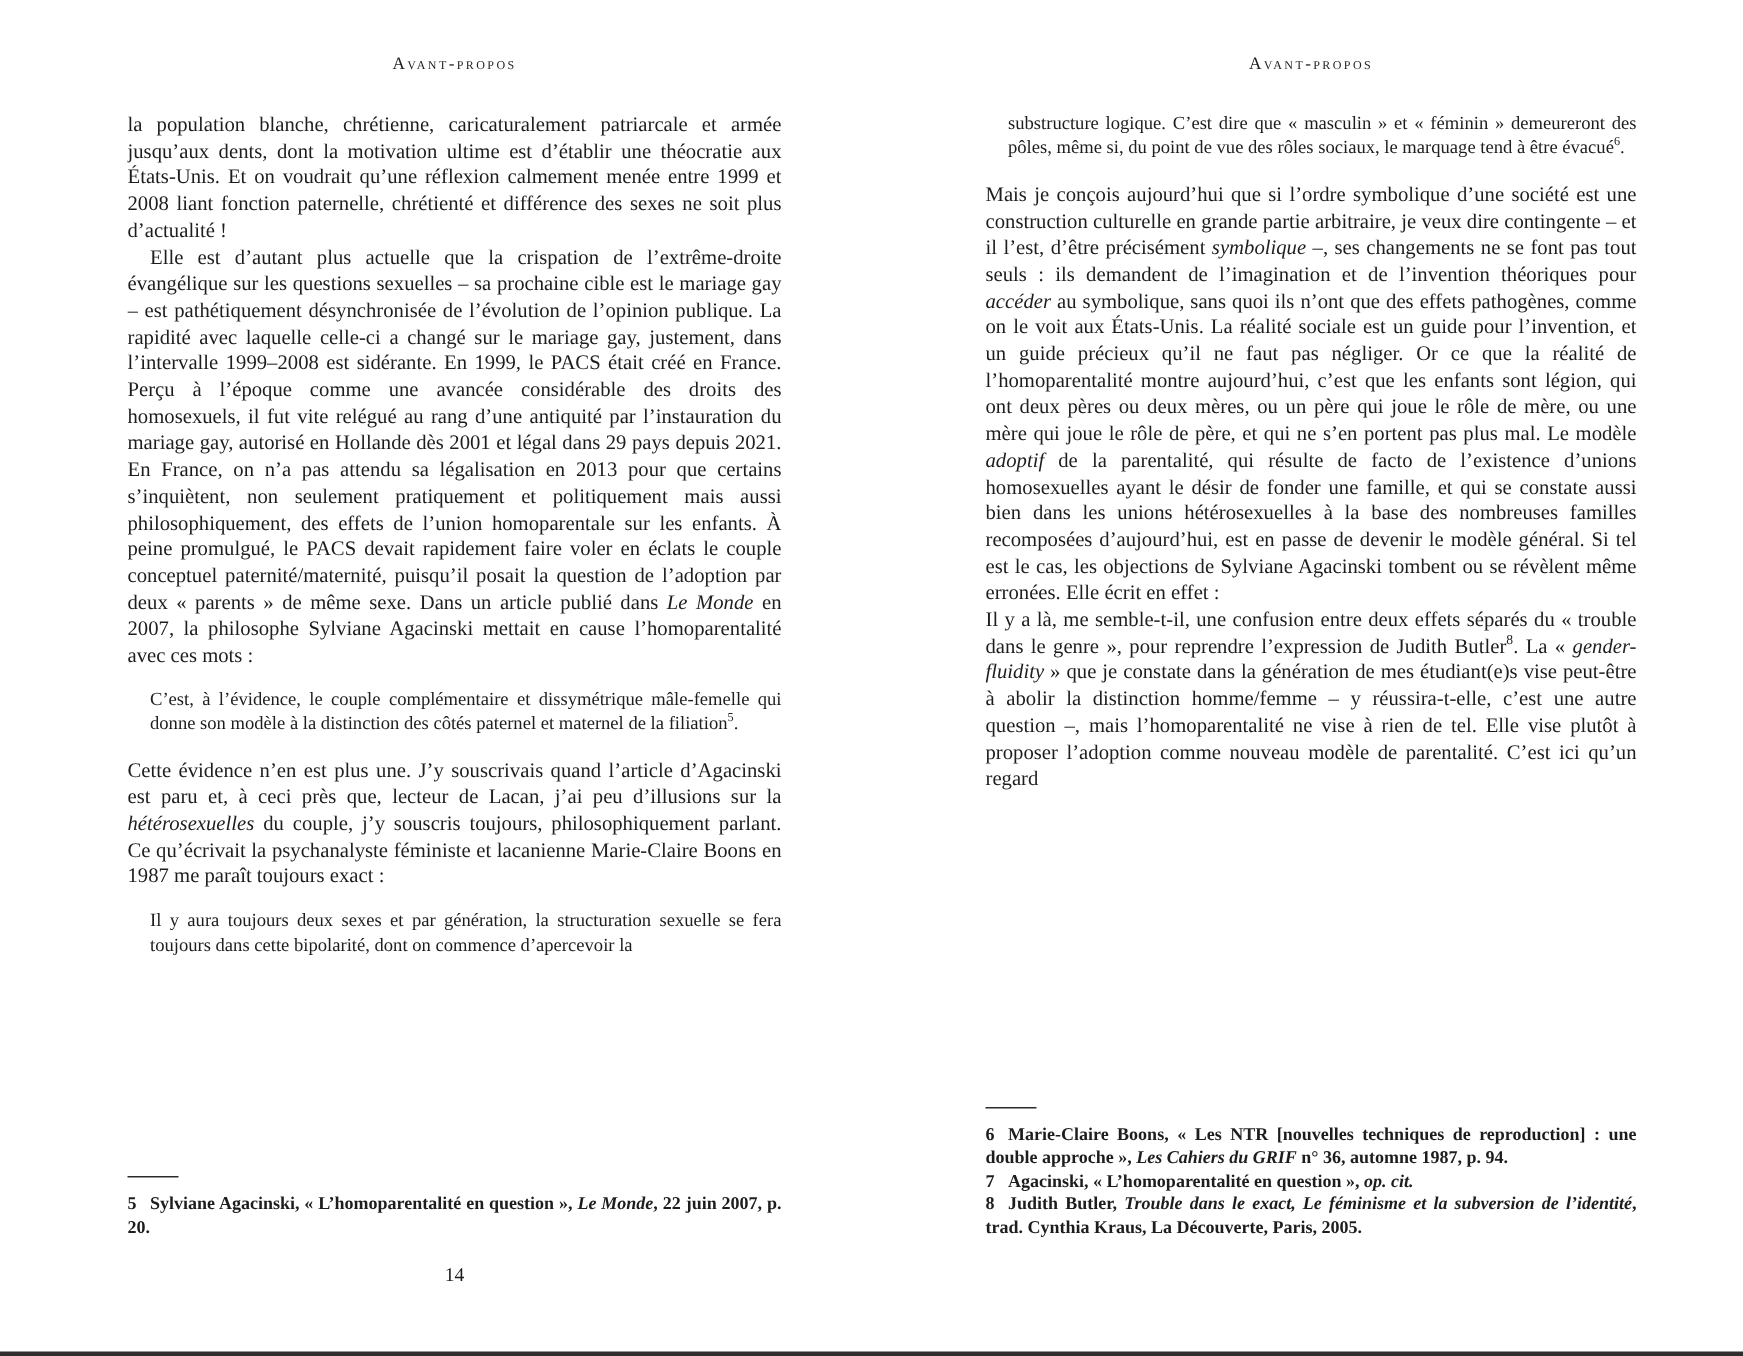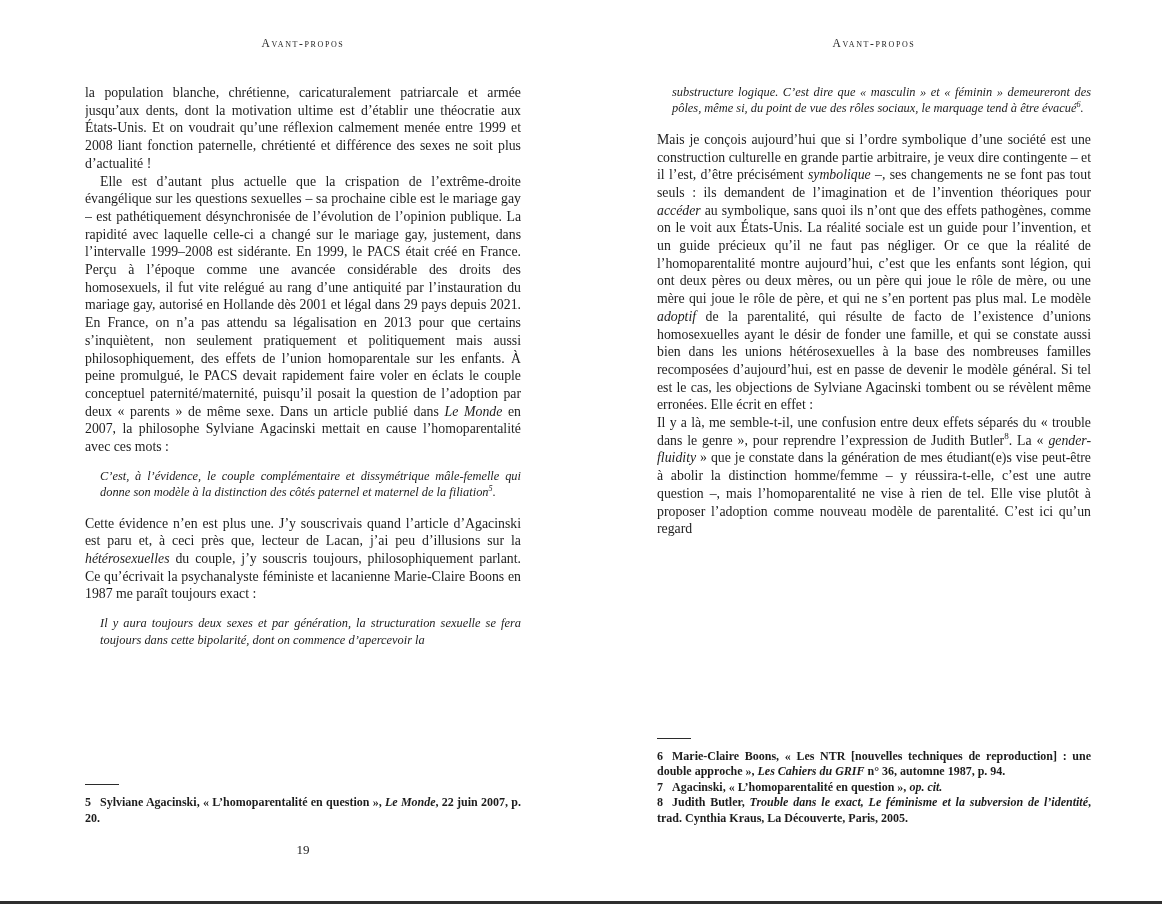--- a/index.html
+++ b/index.html
@@ -29,31 +29,30 @@
   .page-body {
     margin-top: 25px;
     font-size: 13.8px;
     line-height: 17.7px;
     text-align: justify;
     hyphens: auto;
     -webkit-hyphens: auto;
     max-height: 698px;
     overflow: hidden;
   }
-  .page-body > :first-child { margin-top: 10px; }
+  .page-body > :first-child { margin-top: 0; }
 
   .para { margin: 0; }
   .para.indent { text-indent: 15px; }
 
   .quote {
     font-size: 12.4px;
     line-height: 16.4px;
     margin: 12px 0 14px 15px;
     text-align: justify;
-    font-style: italic;
   }
 
   sup { font-size: 0.66em; line-height: 0; vertical-align: super; }
 
   .footnotes { position: absolute; left: 0; right: 0; bottom: 78px; font-weight: bold; }
   .fn-rule { width: 34px; border-top: 1px solid #2b2b2b; margin-bottom: 10px; }
   .footnote {
     font-size: 12px;
     line-height: 15.4px;
     text-align: justify;
@@ -92,21 +91,21 @@
           <div class="quote">C’est, à l’évidence, le couple complémentaire et dissymétrique mâle-femelle qui donne son modèle à la distinction des côtés paternel et maternel de la filiation<sup>5</sup>.</div>
           <p class="para">Cette évidence n’en est plus une. J’y souscrivais quand l’article d’Agacinski est paru et, à ceci près que, lecteur de Lacan, j’ai peu d’illusions sur la <i>hétérosexuelles</i> du couple, j’y souscris toujours, philosophiquement parlant. Ce qu’écrivait la psychanalyste féministe et lacanienne Marie-Claire Boons en 1987 me paraît toujours exact&nbsp;:</p>
           <div class="quote">Il y aura toujours deux sexes et par génération, la structuration sexuelle se fera toujours dans cette bipolarité, dont on commence d’apercevoir la</div>
         </div>
       <div class="footnotes">
         <div class="fn-rule"></div>
         <div>
             <p class="footnote"><span class="fn-marker">5</span><span>Sylviane Agacinski, «&nbsp;L’homoparentalité en question&nbsp;», <i>Le Monde</i>, 22 juin 2007, p. 20.</span></p>
           </div>
       </div>
-      <div class="page-number">19</div>
+      <div class="page-number">14</div>
     </div>
   </section>
 
   <section class="page page-right">
     <div class="page-inner">
       <div class="running-header">Avant-propos</div>
       <div class="page-body">
           <div class="quote">substructure logique. C’est dire que «&nbsp;masculin&nbsp;» et «&nbsp;féminin&nbsp;» demeureront des pôles, même si, du point de vue des rôles sociaux, le marquage tend à être évacué<sup>6</sup>.</div>
           <p class="para">Mais je conçois aujourd’hui que si l’ordre symbolique d’une société est une construction culturelle en grande partie arbitraire, je veux dire contingente – et il l’est, d’être précisément <i>symbolique</i> –, ses changements ne se font pas tout seuls&nbsp;: ils demandent de l’imagination et de l’invention théoriques pour <i>accéder</i> au symbolique, sans quoi ils n’ont que des effets pathogènes, comme on le voit aux États-Unis. La réalité sociale est un guide pour l’invention, et un guide précieux qu’il ne faut pas négliger. Or ce que la réalité de l’homoparentalité montre aujourd’hui, c’est que les enfants sont légion, qui ont deux pères ou deux mères, ou un père qui joue le rôle de mère, ou une mère qui joue le rôle de père, et qui ne s’en portent pas plus mal. Le modèle <i>adoptif</i> de la parentalité, qui résulte de facto de l’existence d’unions homosexuelles ayant le désir de fonder une famille, et qui se constate aussi bien dans les unions hétérosexuelles à la base des nombreuses familles recomposées d’aujourd’hui, est en passe de devenir le modèle général. Si tel est le cas, les objections de Sylviane Agacinski tombent ou se révèlent même erronées. Elle écrit en effet&nbsp;:</p>
           <p class="para">Il y a là, me semble-t-il, une confusion entre deux effets séparés du «&nbsp;trouble dans le genre&nbsp;», pour reprendre l’expression de Judith Butler<sup>8</sup>. La «&nbsp;<i>gender-fluidity</i>&nbsp;» que je constate dans la génération de mes étudiant(e)s vise peut-être à abolir la distinction homme/femme –&nbsp;y réussira-t-elle, c’est une autre question –, mais l’homoparentalité ne vise à rien de tel. Elle vise plutôt à proposer l’adoption comme nouveau modèle de parentalité. C’est ici qu’un regard</p>

